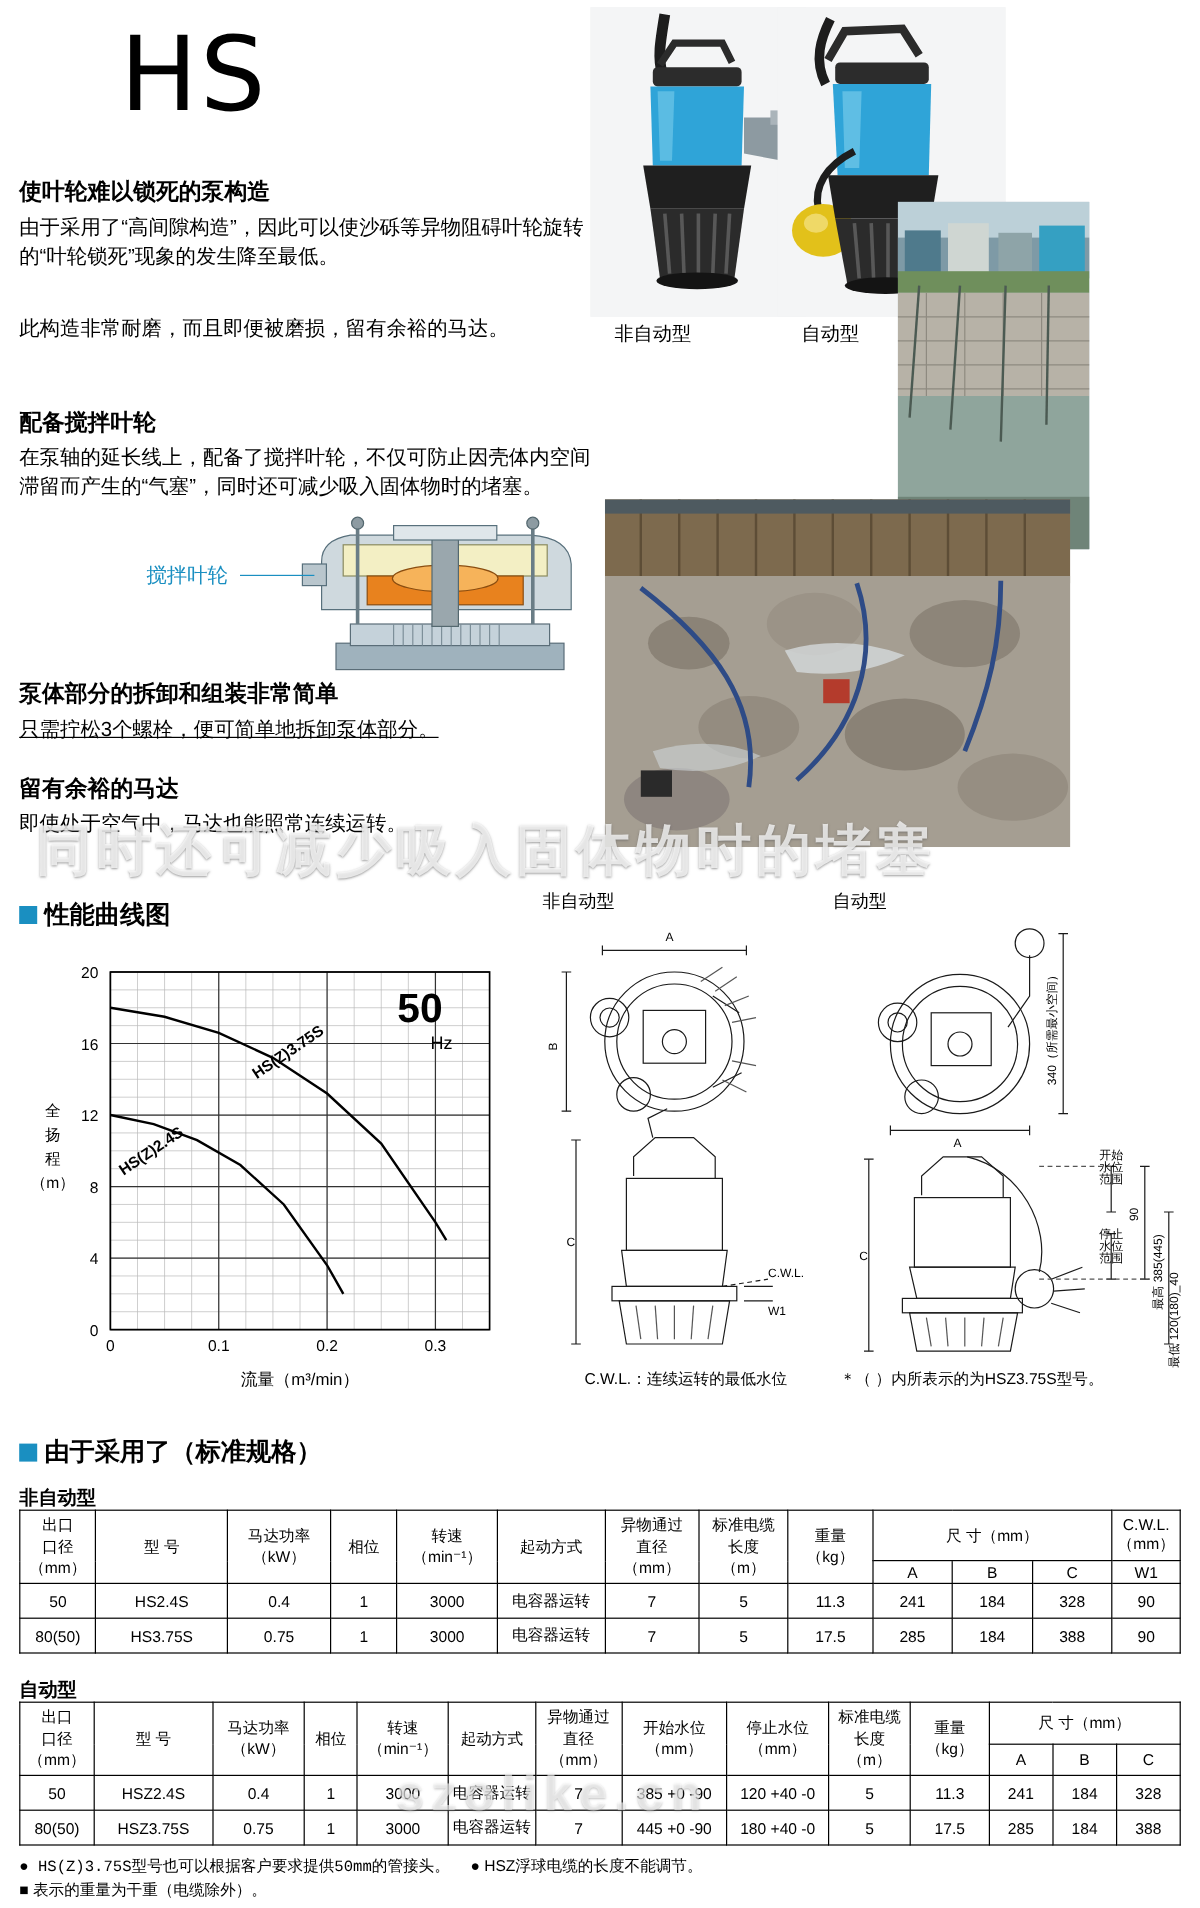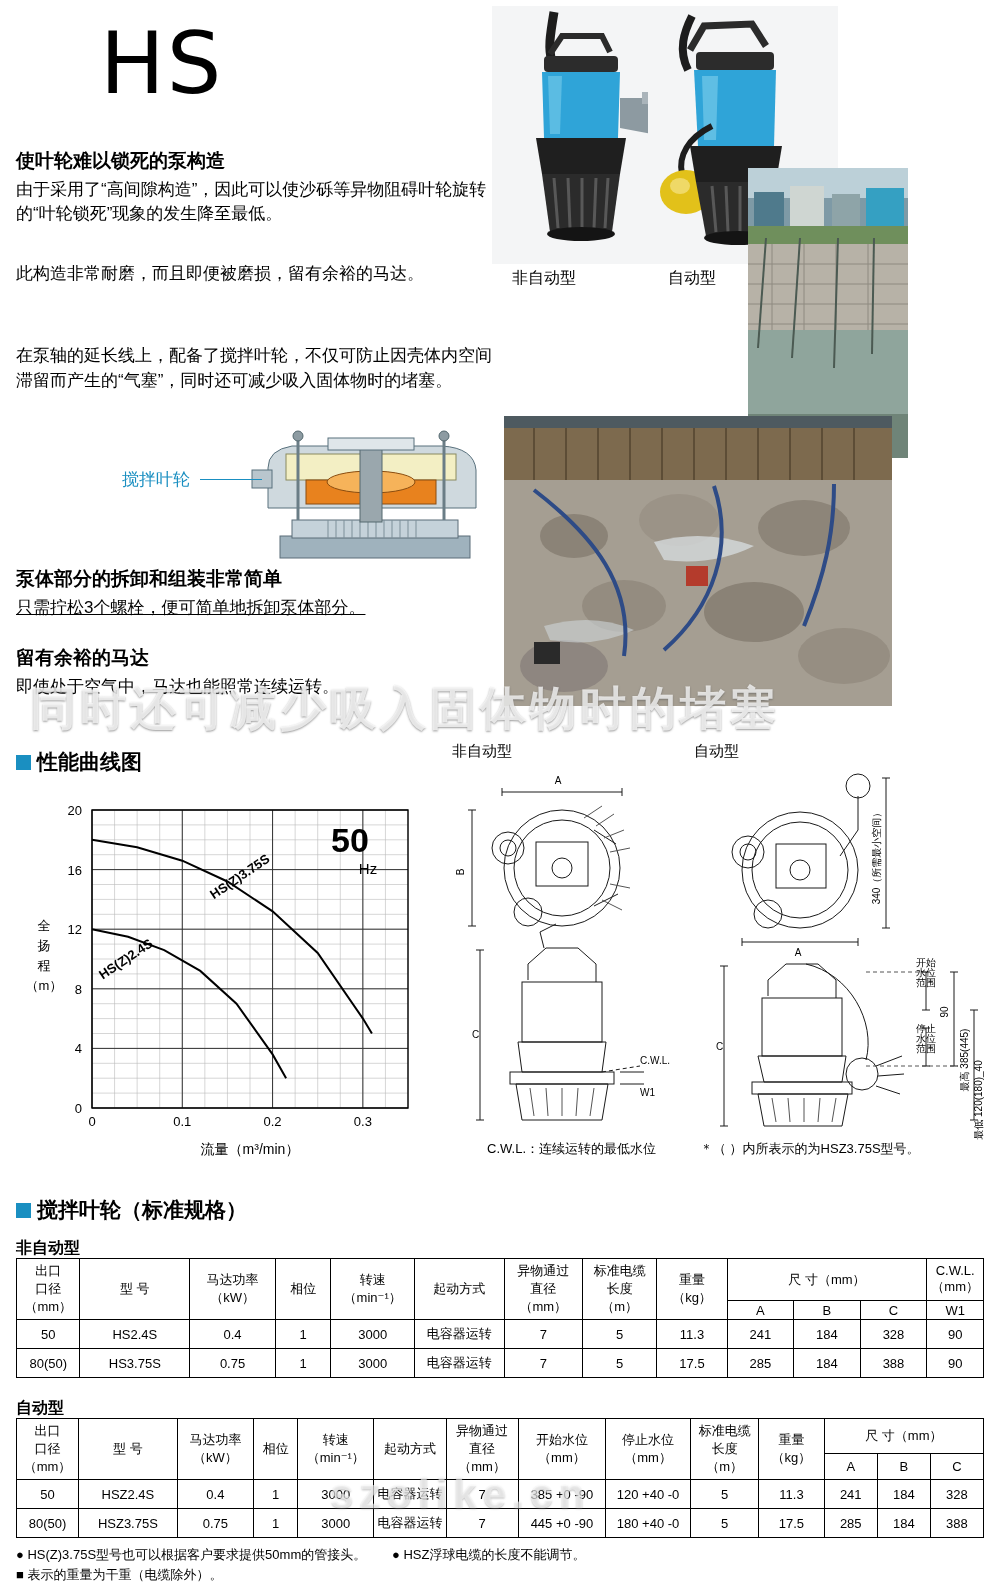--- a/index.html
+++ b/index.html
@@ -53,20 +53,21 @@
 <div class="abs" style="left:16px;top:148px;width:480px;">
   <div class="feat-h">使叶轮难以锁死的泵构造</div>
   <div class="feat-p" style="margin-top:4px;">由于采用了“高间隙构造”，因此可以使沙砾等异物阻碍叶轮旋转的“叶轮锁死”现象的发生降至最低。</div>
 </div>
 
 <div class="abs" style="left:16px;top:258px;width:490px;">
   <div class="feat-p" style="margin-top:4px;">此构造非常耐磨，而且即便被磨损，留有余裕的马达。</div>
 </div>
 
 <div class="abs" style="left:16px;top:340px;width:490px;">
+  <div class="feat-h">配备搅拌叶轮</div>
   <div class="feat-p" style="margin-top:4px;">在泵轴的延长线上，配备了搅拌叶轮，不仅可防止因壳体内空间滞留而产生的“气塞”，同时还可减少吸入固体物时的堵塞。</div>
 </div>
 
 <div class="abs" style="left:16px;top:566px;width:490px;">
   <div class="feat-h">泵体部分的拆卸和组装非常简单</div>
   <div class="feat-p" style="margin-top:4px;text-decoration:underline;">只需拧松3个螺栓，便可简单地拆卸泵体部分。</div>
 </div>
 
 <div class="abs" style="left:16px;top:645px;width:490px;">
   <div class="feat-h">留有余裕的马达</div>
@@ -452,21 +453,21 @@
     <text class="dim-txt" x="278" y="300" font-size="9" transform="rotate(-90 278 300)" text-anchor="middle">最高 385(445)</text>
     <text class="dim-txt" x="292" y="340" font-size="9" transform="rotate(-90 292 340)" text-anchor="middle">最低 120(180)_40</text>
     <text class="dim-txt" x="26" y="290" font-size="11">C</text>
   </svg>
 </div>
 
 <div class="abs" style="left:452px;top:1140px;font-size:13px;margin-left:35px;">C.W.L.：连续运转的最低水位</div>
 <div class="abs" style="left:700px;top:1140px;font-size:13px;">＊（ ）内所表示的为HSZ3.75S型号。</div>
 
 <div class="abs" style="left:16px;top:1196px;">
-  <span class="sq"></span><span class="sec-h">搅拌叶轮（标准规格）</span>
+  <span class="sq"></span><span class="sec-h">由于采用了（标准规格）</span>
 </div>
 
 <div class="abs tbl-title" style="left:16px;top:1238px;">非自动型</div>
 <div class="abs" style="left:16px;top:1258px;">
   <table id="tbl-na" style="width: 968px;">
       <thead>
         <tr>
           <th rowspan="2" style="padding: 3px 4px; width: 56px;">出口<br>口径<br>（mm）</th>
           <th rowspan="2" style="padding: 3px 4px; width: 112px;">型  号</th>
           <th rowspan="2" style="padding: 3px 4px; width: 84px;">马达功率<br>（kW）</th>
@@ -577,15 +578,15 @@
           <td style="padding: 5px 3px;">285</td>
           <td style="padding: 5px 3px;">184</td>
           <td style="padding: 5px 3px;">388</td>
         </tr>
       </tbody>
     </table>
 </div>
 
 <div class="wm" id="wm2">szolike.cn</div>
 
-<div class="abs note" style="left:16px;top:1546px;">● HS(Z)3.75S型号也可以根据客户要求提供50mm的管接头。</div>
+<div class="abs note" style="left:16px;top:1546px;font-family:Liberation Mono, monospace;">● HS(Z)3.75S型号也可以根据客户要求提供50mm的管接头。</div>
 <div class="abs note" style="left:392px;top:1546px;">● HSZ浮球电缆的长度不能调节。</div>
 <div class="abs note" style="left:16px;top:1566px;">■ 表示的重量为干重（电缆除外）。</div>
 
 </body></html>

